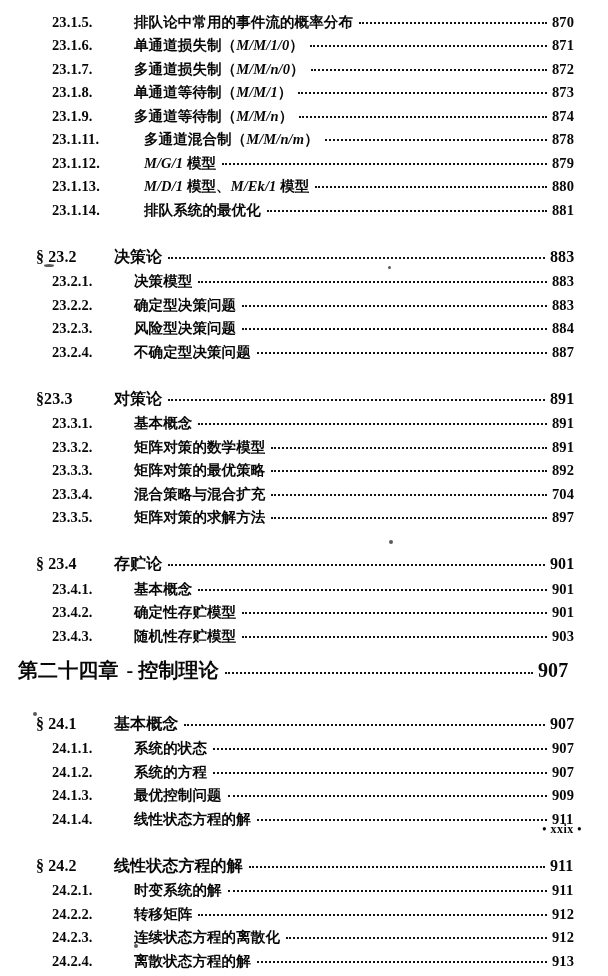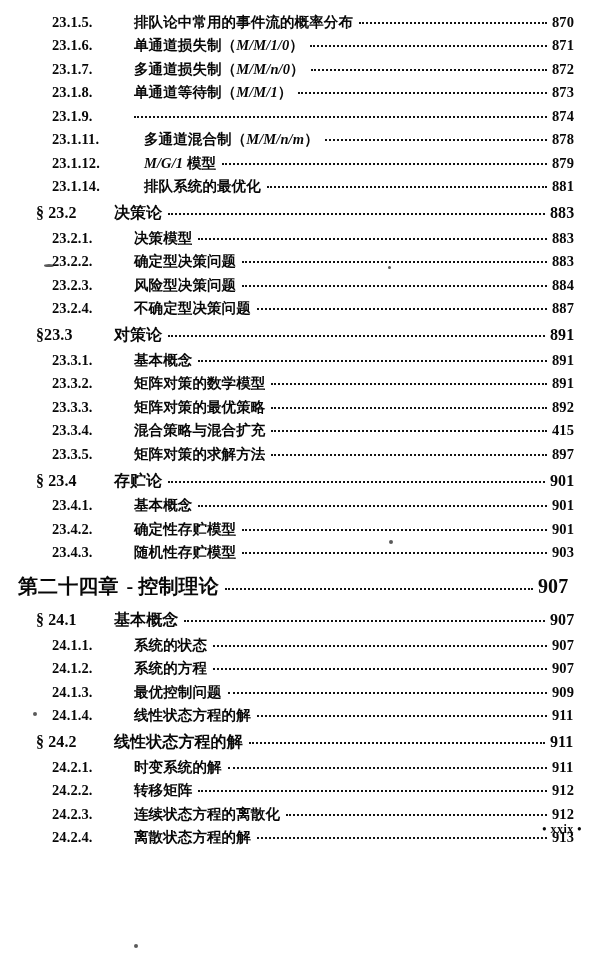--- a/index.html
+++ b/index.html
@@ -68,21 +68,21 @@
   .lvl-sub .num { width: 76px; }
   .lvl-sub .page-no { width: 34px; }
   .lvl-sub.indent-long .num { width: 86px; }
 
   .lvl-sec {            
     font-size: 16px;
     line-height: 1.0;
     padding: 7px 0 5px 0;
   }
   .lvl-sec .num { width: 64px; padding-left: 0; }
-  .lvl-sec .title { padding-left: 14px; }
+  .lvl-sec .title { padding-left: 14px; margin-top: 20px; }
   .lvl-sec .page-no { width: 36px; }
 
   .lvl-chap {           
     font-size: 20px;
     line-height: 1.0;
     padding: 12px 0 9px 0;
   }
   .lvl-chap .num { width: auto; }
   .lvl-chap .title { padding-left: 8px; }
   .lvl-chap .page-no { width: 48px; font-size: 20px; }
@@ -137,36 +137,43 @@
         <span class="page-no">872</span>
       </li>
       <li class="entry lvl-sub row-sub">
         <span class="num">23.1.8.</span>
         <span class="title">单通道等待制（<span class="math">M/M/1</span>）</span>
         <span class="dots"></span>
         <span class="page-no">873</span>
       </li>
       <li class="entry lvl-sub row-sub">
         <span class="num">23.1.9.</span>
+        <span class="title">多通道等待制（<span class="math">M/M/n</span>）</span>
         <span class="dots"></span>
         <span class="page-no">874</span>
       </li>
       <li class="entry lvl-sub row-sub indent-long">
         <span class="num">23.1.11.</span>
         <span class="title">多通道混合制（<span class="math">M/M/n/m</span>）</span>
         <span class="dots"></span>
         <span class="page-no">878</span>
       </li>
       <li class="entry lvl-sub row-sub indent-long">
         <span class="num">23.1.12.</span>
         <span class="title"><span class="math">M/G/1</span> 模型</span>
         <span class="dots"></span>
         <span class="page-no">879</span>
       </li>
       <li class="entry lvl-sub row-sub indent-long">
+        <span class="num">23.1.13.</span>
+        <span class="title"><span class="math">M/D/1</span> 模型、<span class="math">M/Ek/1</span> 模型</span>
+        <span class="dots"></span>
+        <span class="page-no">880</span>
+      </li>
+      <li class="entry lvl-sub row-sub indent-long">
         <span class="num">23.1.14.</span>
         <span class="title">排队系统的最优化</span>
         <span class="dots"></span>
         <span class="page-no">881</span>
       </li>
       <li class="entry lvl-sec row-sec">
         <span class="num">§ 23.2</span>
         <span class="title">决策论</span>
         <span class="dots"></span>
         <span class="page-no">883</span>
@@ -216,21 +223,21 @@
       <li class="entry lvl-sub row-sub">
         <span class="num">23.3.3.</span>
         <span class="title">矩阵对策的最优策略</span>
         <span class="dots"></span>
         <span class="page-no">892</span>
       </li>
       <li class="entry lvl-sub row-sub">
         <span class="num">23.3.4.</span>
         <span class="title">混合策略与混合扩充</span>
         <span class="dots"></span>
-        <span class="page-no">415</span>
+        <span class="page-no">704</span>
       </li>
       <li class="entry lvl-sub row-sub">
         <span class="num">23.3.5.</span>
         <span class="title">矩阵对策的求解方法</span>
         <span class="dots"></span>
         <span class="page-no">897</span>
       </li>
       <li class="entry lvl-sec row-sec">
         <span class="num">§ 23.4</span>
         <span class="title">存贮论</span>

